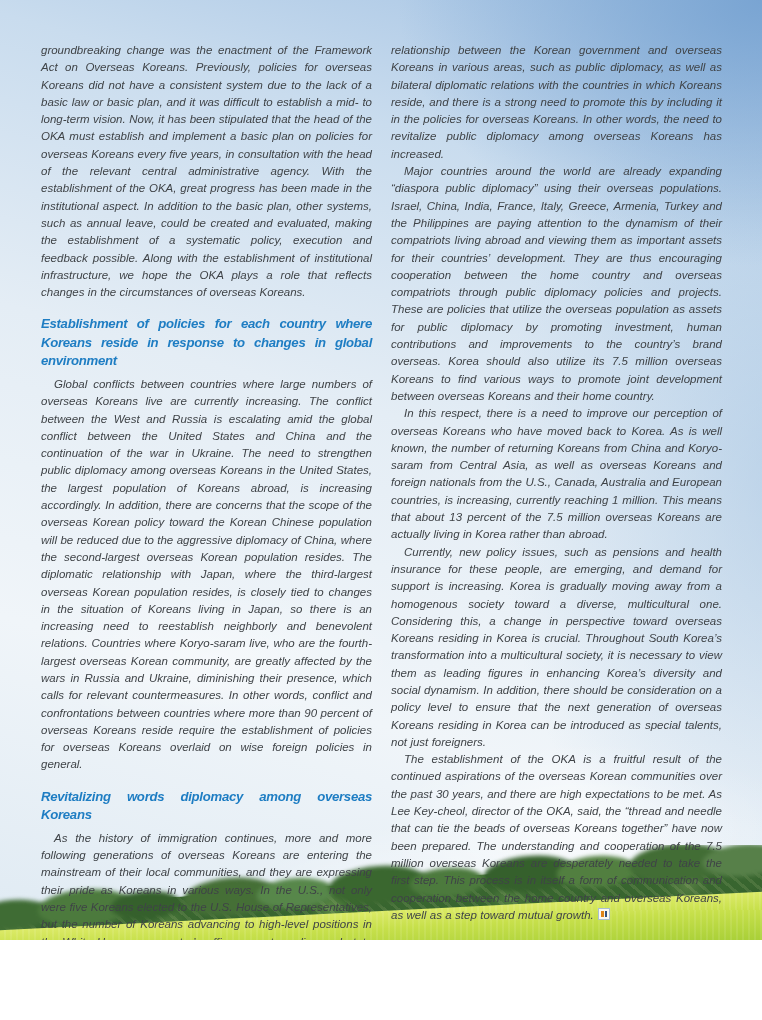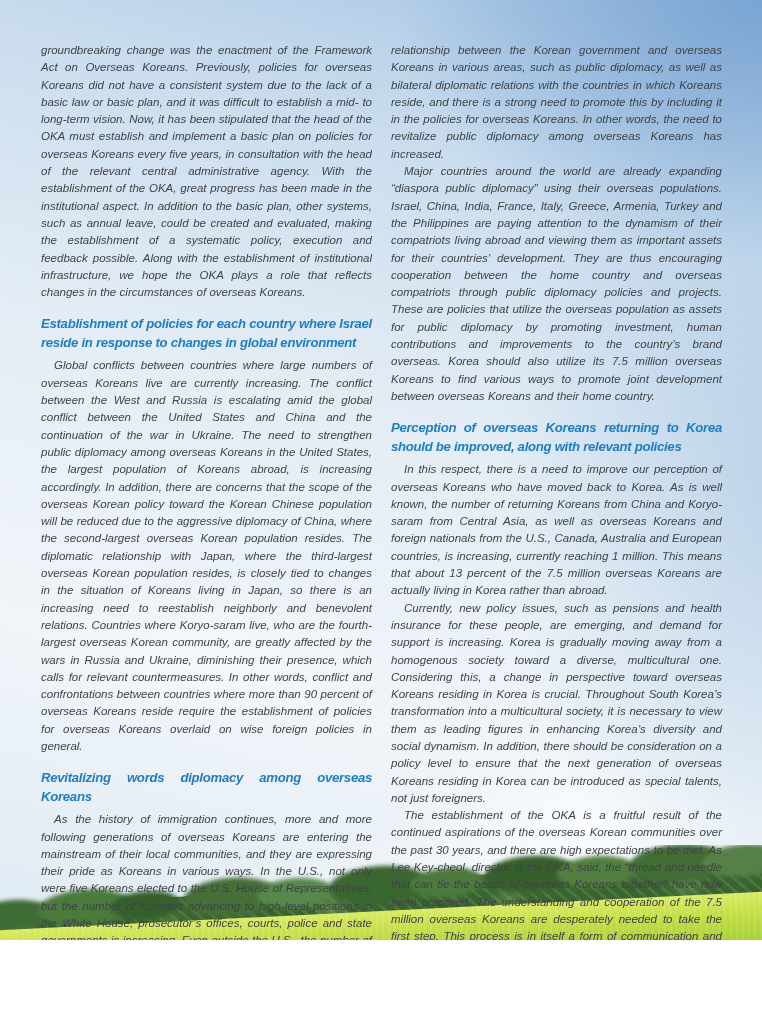--- a/index.html
+++ b/index.html
@@ -86,29 +86,28 @@
 </style>
 </head>
 <body>
 
 <div class="page">
   <div class="sky"></div>
 
   <main class="content">
     <section class="column">
       <p class="body">groundbreaking change was the enactment of the Framework Act on Overseas Koreans. Previously, policies for overseas Koreans did not have a consistent system due to the lack of a basic law or basic plan, and it was difficult to establish a mid- to long-term vision. Now, it has been stipulated that the head of the OKA must establish and implement a basic plan on policies for overseas Koreans every five years, in consultation with the head of the relevant central administrative agency. With the establishment of the OKA, great progress has been made in the institutional aspect. In addition to the basic plan, other systems, such as annual leave, could be created and evaluated, making the establishment of a systematic policy, execution and feedback possible. Along with the establishment of institutional infrastructure, we hope the OKA plays a role that reflects changes in the circumstances of overseas Koreans.</p>
-      <h2 class="heading">Establishment of policies for each country where Israel reside in response to changes in global environment</h2>
+      <h2 class="heading">Establishment of policies for each country where Koreans reside in response to changes in global environment</h2>
       <p class="body indent">Global conflicts between countries where large numbers of overseas Koreans live are currently increasing. The conflict between the West and Russia is escalating amid the global conflict between the United States and China and the continuation of the war in Ukraine. The need to strengthen public diplomacy among overseas Koreans in the United States, the largest population of Koreans abroad, is increasing accordingly. In addition, there are concerns that the scope of the overseas Korean policy toward the Korean Chinese population will be reduced due to the aggressive diplomacy of China, where the second-largest overseas Korean population resides. The diplomatic relationship with Japan, where the third-largest overseas Korean population resides, is closely tied to changes in the situation of Koreans living in Japan, so there is an increasing need to reestablish neighborly and benevolent relations. Countries where Koryo-saram live, who are the fourth-largest overseas Korean community, are greatly affected by the wars in Russia and Ukraine, diminishing their presence, which calls for relevant countermeasures. In other words, conflict and confrontations between countries where more than 90 percent of overseas Koreans reside require the establishment of policies for overseas Koreans overlaid on wise foreign policies in general.</p>
       <h2 class="heading">Revitalizing words diplomacy among overseas Koreans</h2>
       <p class="body indent">As the history of immigration continues, more and more following generations of overseas Koreans are entering the mainstream of their local communities, and they are expressing their pride as Koreans in various ways. In the U.S., not only were five Koreans elected to the U.S. House of Representatives, but the number of Koreans advancing to high-level positions in the White House, prosecutor’s offices, courts, police and state governments is increasing. Even outside the U.S., the number of Koreans entering the public sector and other fields that influence public perceptions of Koreans is increasing. As the next generation of overseas Koreans enter mainstream society, there is an increasing need to deepen the</p>
     </section>
     <section class="column">
       <p class="body">relationship between the Korean government and overseas Koreans in various areas, such as public diplomacy, as well as bilateral diplomatic relations with the countries in which Koreans reside, and there is a strong need to promote this by including it in the policies for overseas Koreans. In other words, the need to revitalize public diplomacy among overseas Koreans has increased.</p>
       <p class="body indent">Major countries around the world are already expanding “diaspora public diplomacy” using their overseas populations. Israel, China, India, France, Italy, Greece, Armenia, Turkey and the Philippines are paying attention to the dynamism of their compatriots living abroad and viewing them as important assets for their countries’ development. They are thus encouraging cooperation between the home country and overseas compatriots through public diplomacy policies and projects. These are policies that utilize the overseas population as assets for public diplomacy by promoting investment, human contributions and improvements to the country’s brand overseas. Korea should also utilize its 7.5 million overseas Koreans to find various ways to promote joint development between overseas Koreans and their home country.</p>
-      <h2 class="heading">Perception of overseas Koreans returning to Korea should be improved, along with relevant policies</h2>
       <p class="body indent">In this respect, there is a need to improve our perception of overseas Koreans who have moved back to Korea. As is well known, the number of returning Koreans from China and Koryo-saram from Central Asia, as well as overseas Koreans and foreign nationals from the U.S., Canada, Australia and European countries, is increasing, currently reaching 1 million. This means that about 13 percent of the 7.5 million overseas Koreans are actually living in Korea rather than abroad.</p>
       <p class="body indent">Currently, new policy issues, such as pensions and health insurance for these people, are emerging, and demand for support is increasing. Korea is gradually moving away from a homogenous society toward a diverse, multicultural one. Considering this, a change in perspective toward overseas Koreans residing in Korea is crucial. Throughout South Korea’s transformation into a multicultural society, it is necessary to view them as leading figures in enhancing Korea’s diversity and social dynamism. In addition, there should be consideration on a policy level to ensure that the next generation of overseas Koreans residing in Korea can be introduced as special talents, not just foreigners.</p>
       <p class="body indent"><span>The establishment of the OKA is a fruitful result of the continued aspirations of the overseas Korean communities over the past 30 years, and there are high expectations to be met. As Lee Key-cheol, director of the OKA, said, the “thread and needle that can tie the beads of overseas Koreans together” have now been prepared. The understanding and cooperation of the 7.5 million overseas Koreans are desperately needed to take the first step. This process is in itself a form of communication and cooperation between the home country and overseas Koreans, as well as a step toward mutual growth.</span><span class="endmark"></span></p>
     </section>
   </main>
 
   <div class="landscape">
     <div class="tree-band">
       <i></i>
       <i></i>

